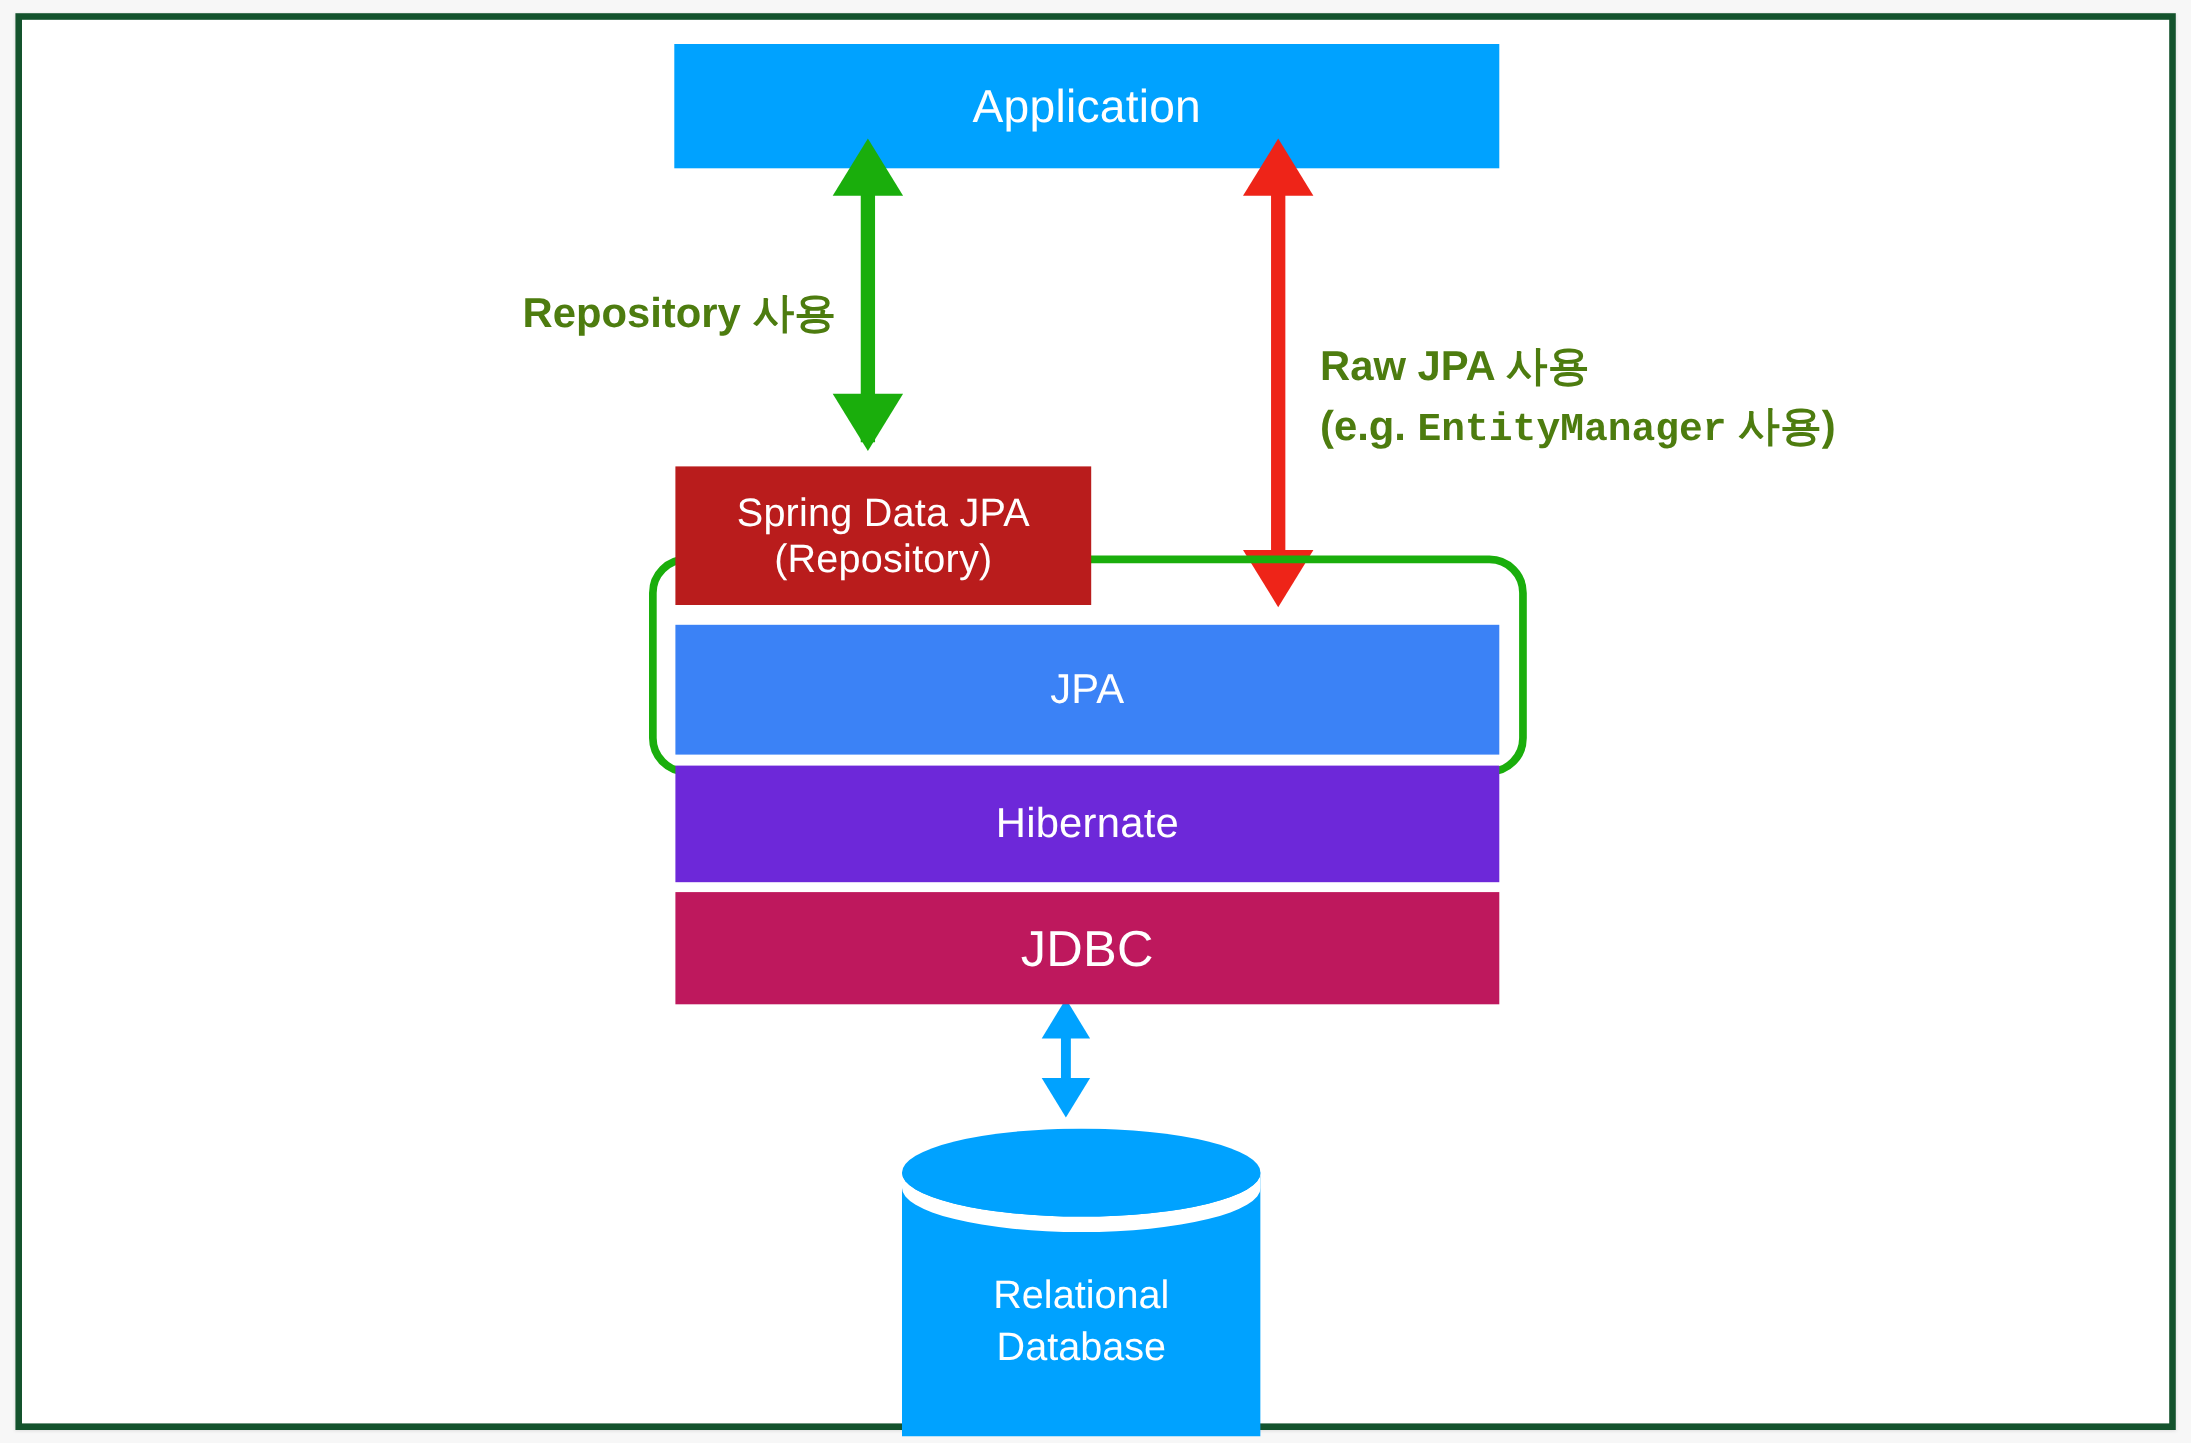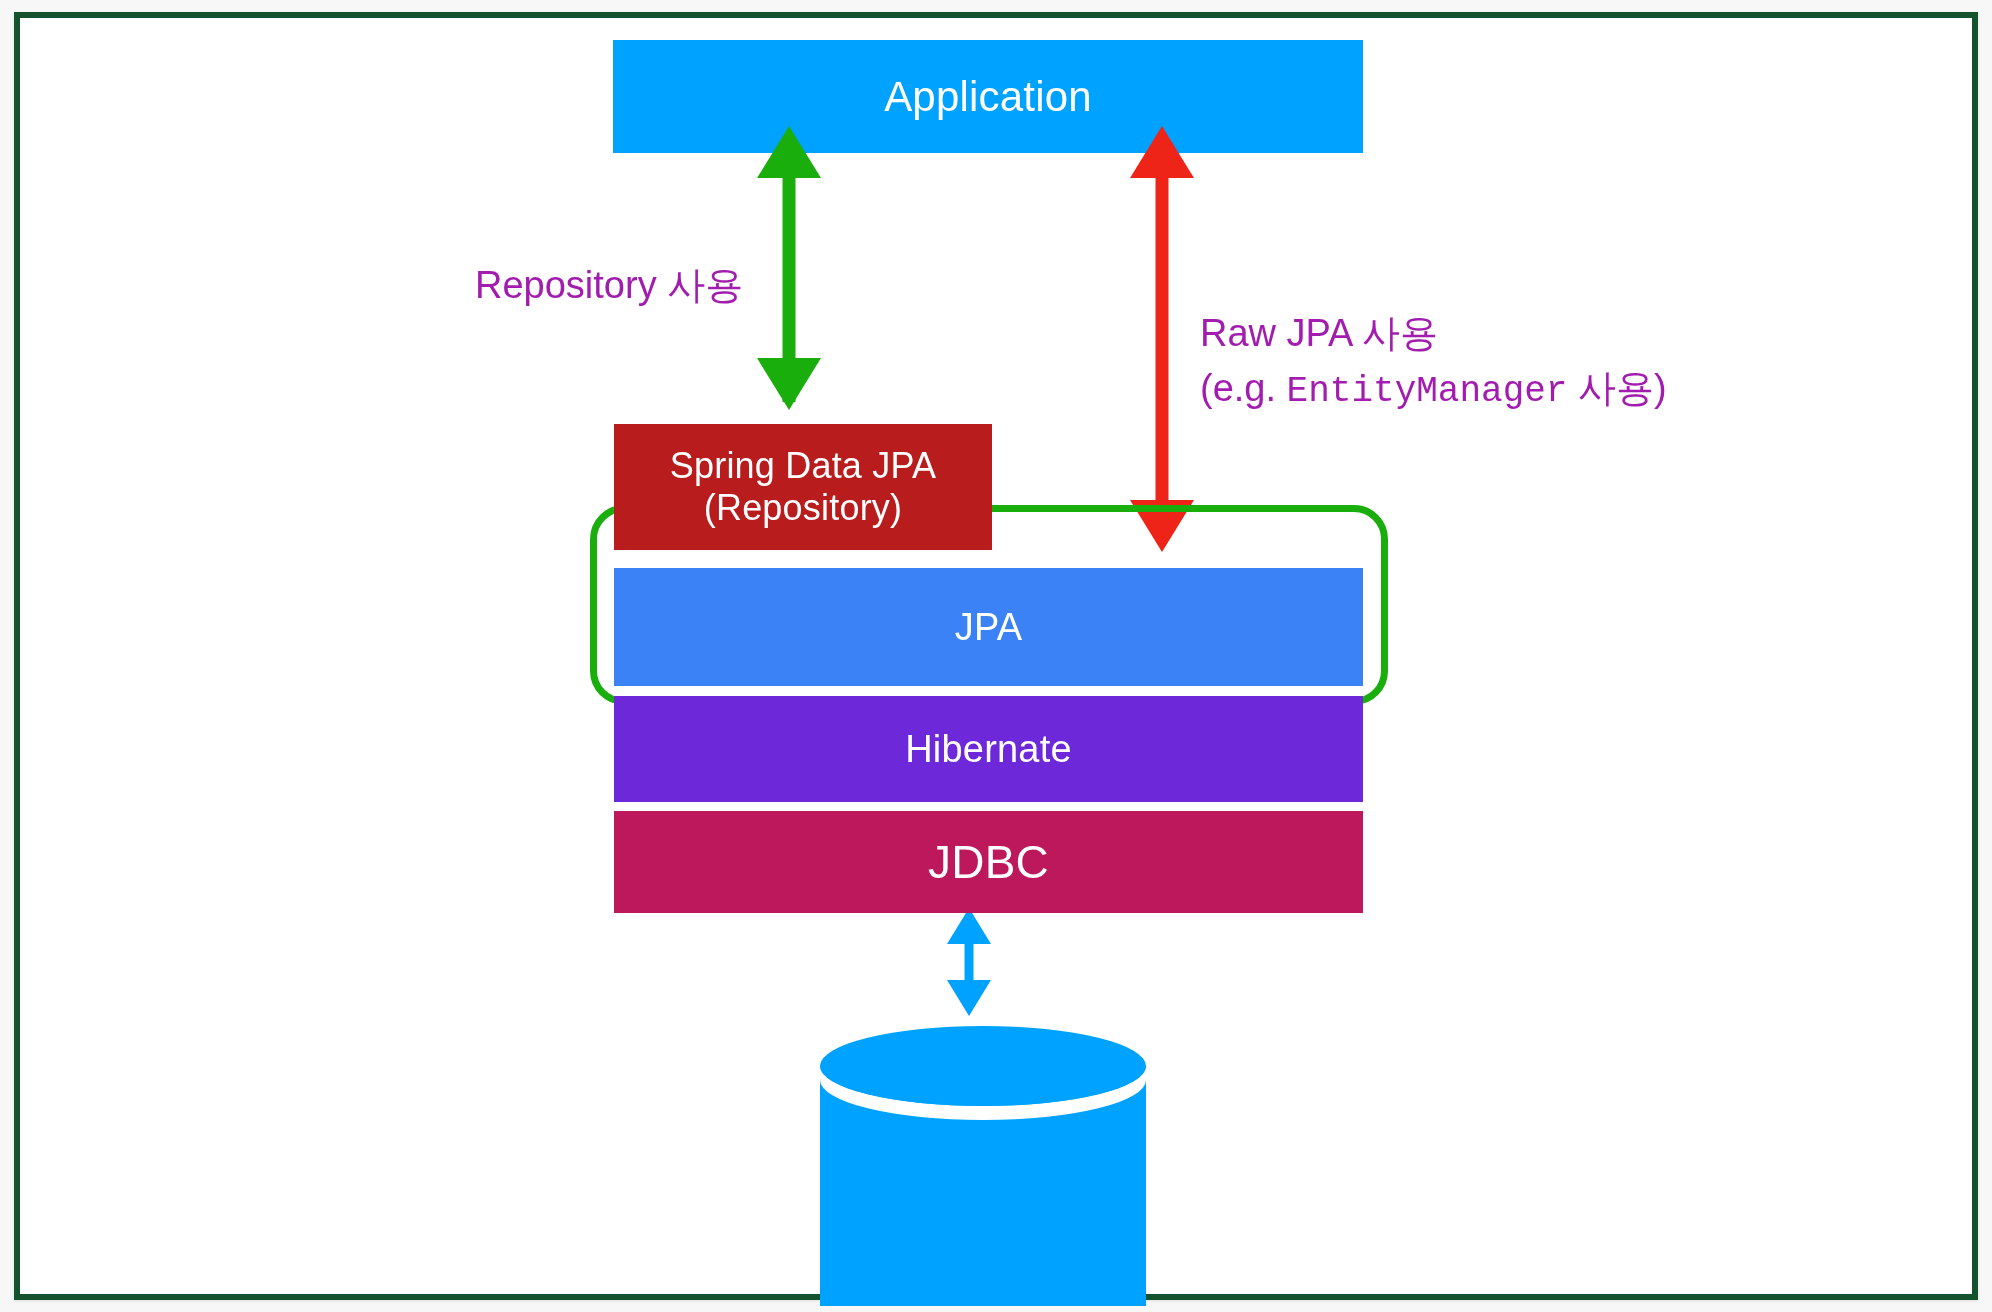--- a/index.html
+++ b/index.html
@@ -84,24 +84,25 @@
     border: 7px solid #1aae0c;
     border-radius: 34px;
     box-sizing: border-box;
     z-index: 3;
     background: transparent;
   }
 
   
   .arrow-label {
     position: absolute;
-    color: #a21caf;
+    color: #4d7c0f;
     font-size: 38px;
     white-space: nowrap;
     line-height: 1.45;
+    font-weight: bold;
   }
   .label-repository { left: 455px; top: 240px; }
   .label-rawjpa     { left: 1180px; top: 288px; }
   .mono {
     font-family: "Liberation Mono", "DejaVu Sans Mono", monospace;
     font-size: 36px;
   }
 
   
   .db {
@@ -185,16 +186,20 @@
 
     <div class="db">
       <svg width="326" height="280" viewBox="0 0 326 280">
 
         <path d="M0,40 L0,280 L326,280 L326,40 Z" fill="#00a2ff"></path>
 
         <path d="M0,40 A163,40 0 0 0 326,40 L326,54 A163,40 0 0 1 0,54 Z" fill="#ffffff"></path>
 
         <ellipse cx="163" cy="40" rx="163" ry="40" fill="#00a2ff"></ellipse>
       </svg>
+      <div class="db-label">
+        <span>Relational</span><br>
+        <span>Database</span>
+      </div>
     </div>
 
   </div>
 </div>
 
 </body></html>

